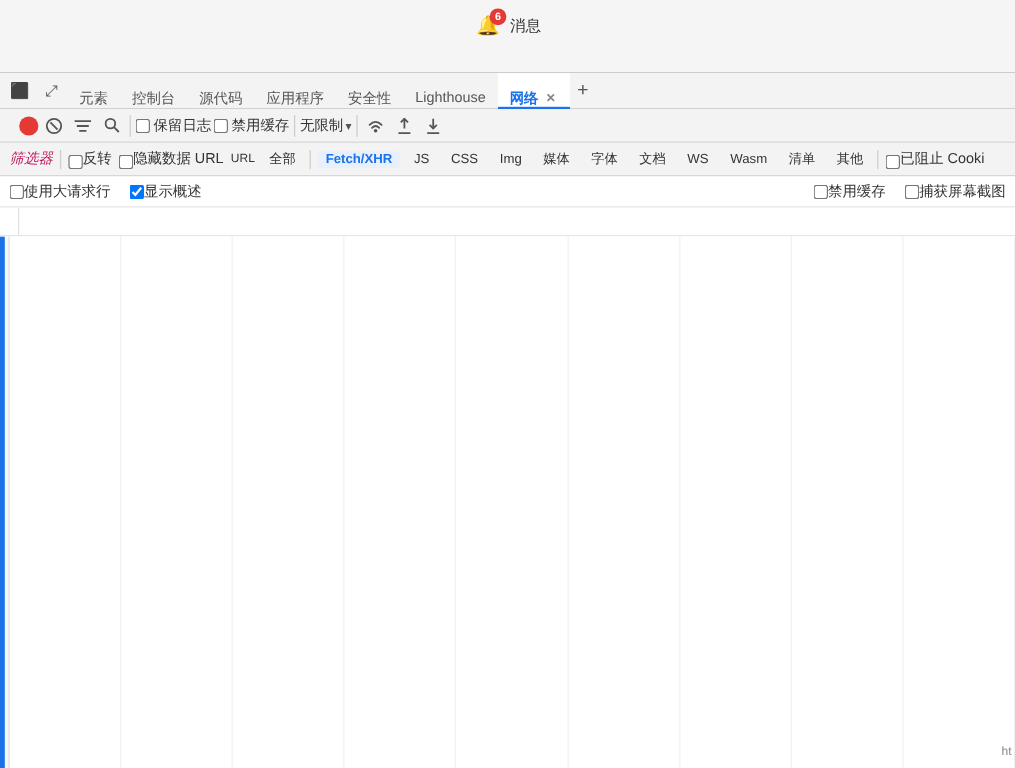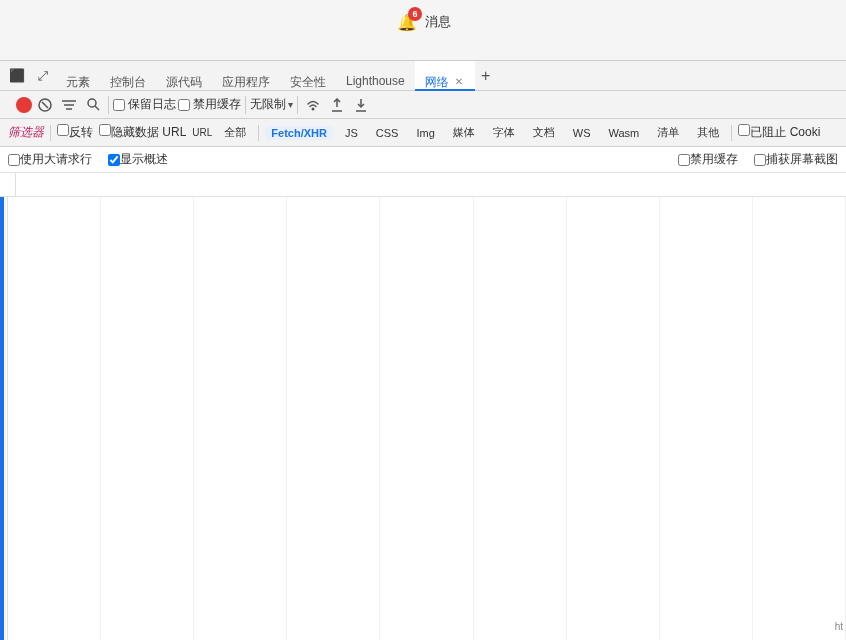--- a/index.html
+++ b/index.html
@@ -102,20 +102,21 @@
       color: #555;
       font-size: 12px;
       white-space: nowrap;
       border-bottom: 2px solid transparent;
       gap: 4px;
     }
     .tab-item.active {
       color: #1a73e8;
       border-bottom: 2px solid #1a73e8;
       background: white;
+      font-weight: bold;
     }
     .tab-close {
       font-size: 10px;
       color: #888;
       cursor: pointer;
       padding: 2px;
       border-radius: 2px;
     }
     .tab-add {
       font-size: 16px;
@@ -182,21 +183,21 @@
       padding: 0 8px;
       gap: 6px;
     }
     .filter-label {
       font-size: 12px;
       color: #be185d;
       font-style: italic;
     }
     .filter-checkbox {
       display: flex;
-      align-items: flex-start;
+      align-items: flex-end;
       gap: 0;
       font-size: 12px;
       color: #333;
       cursor: pointer;
     }
     .filter-checkbox input[type=checkbox] {
       width: 12px;
       height: 12px;
     }
     .filter-type-btn {

